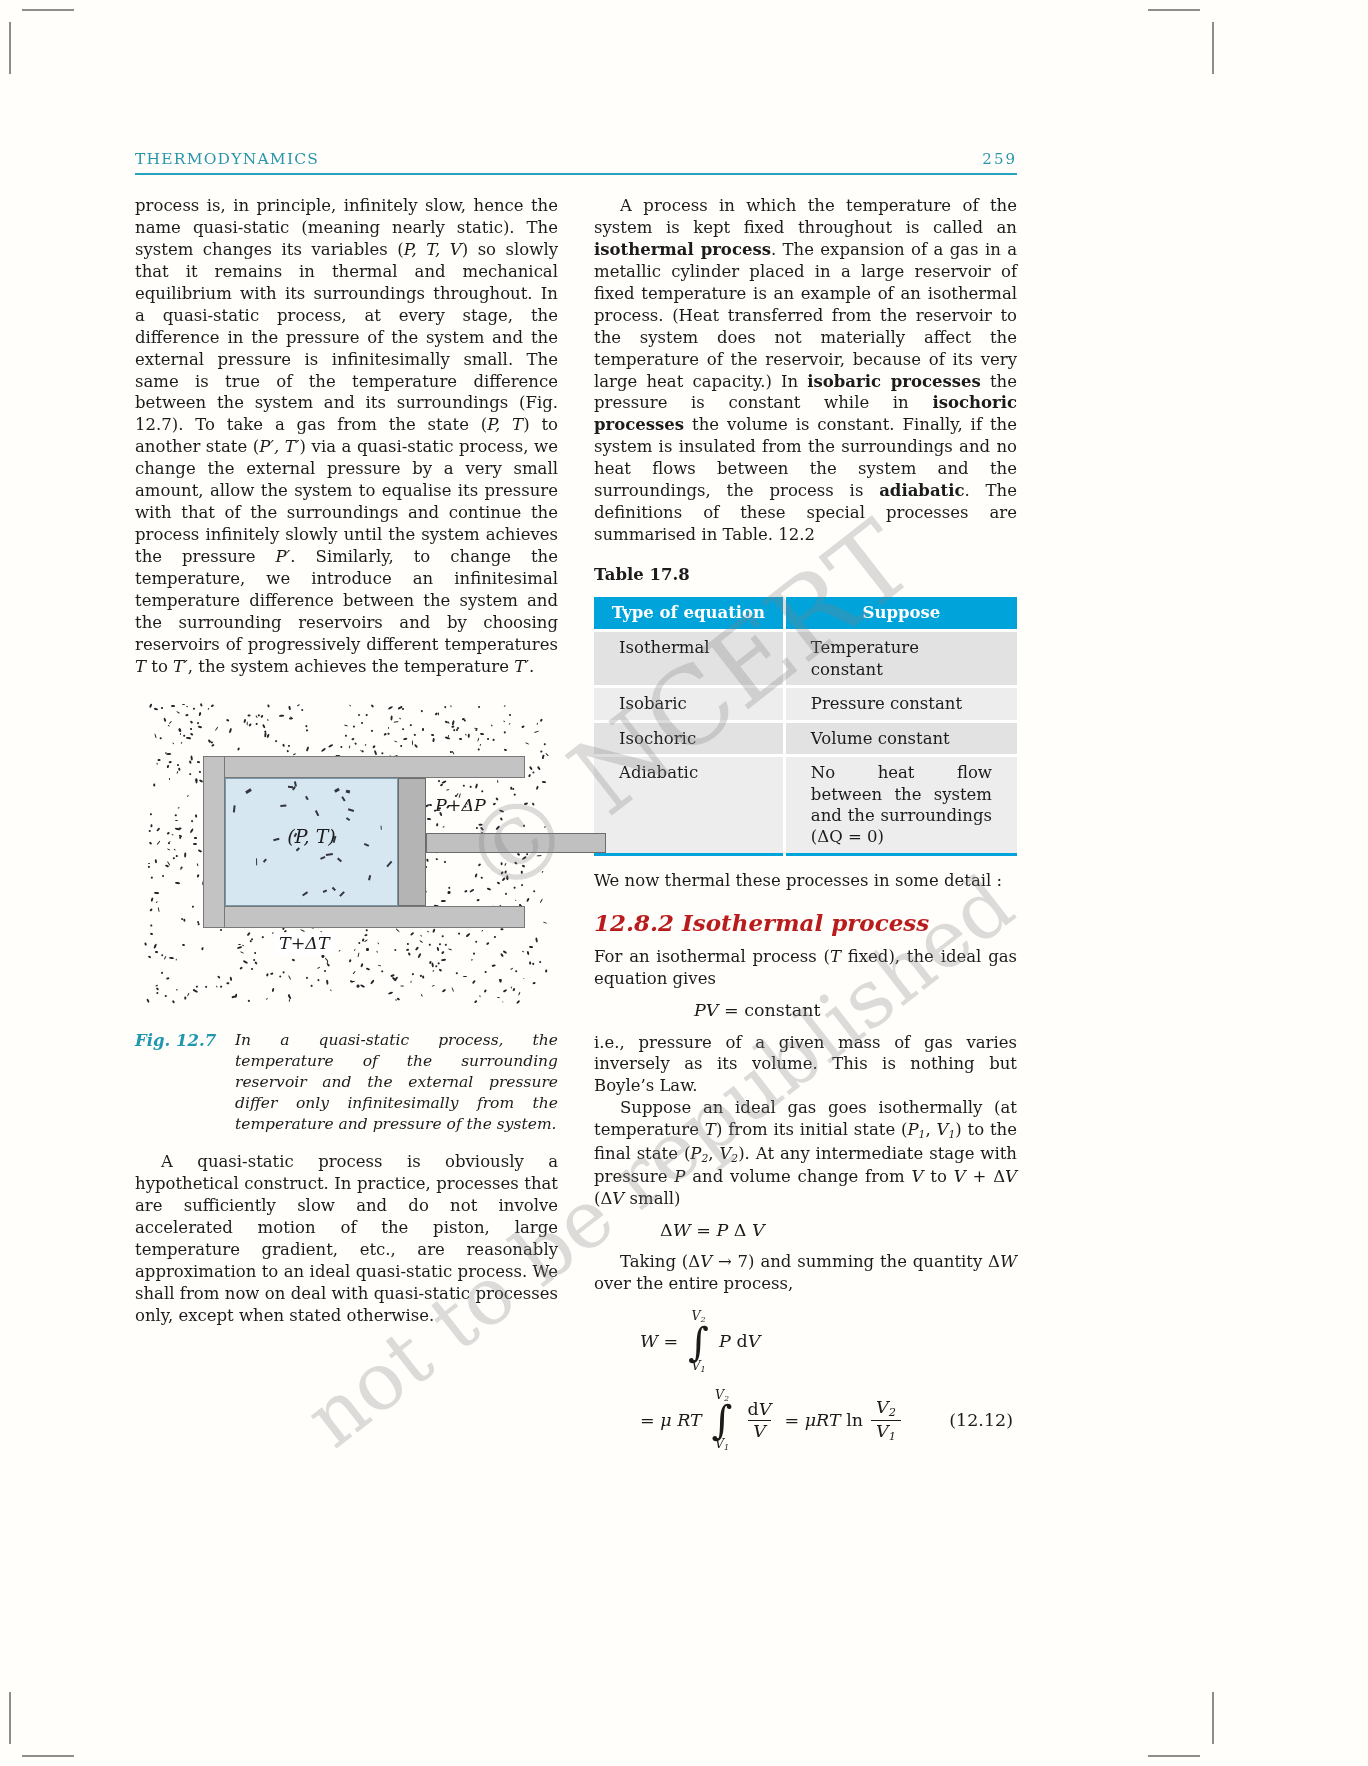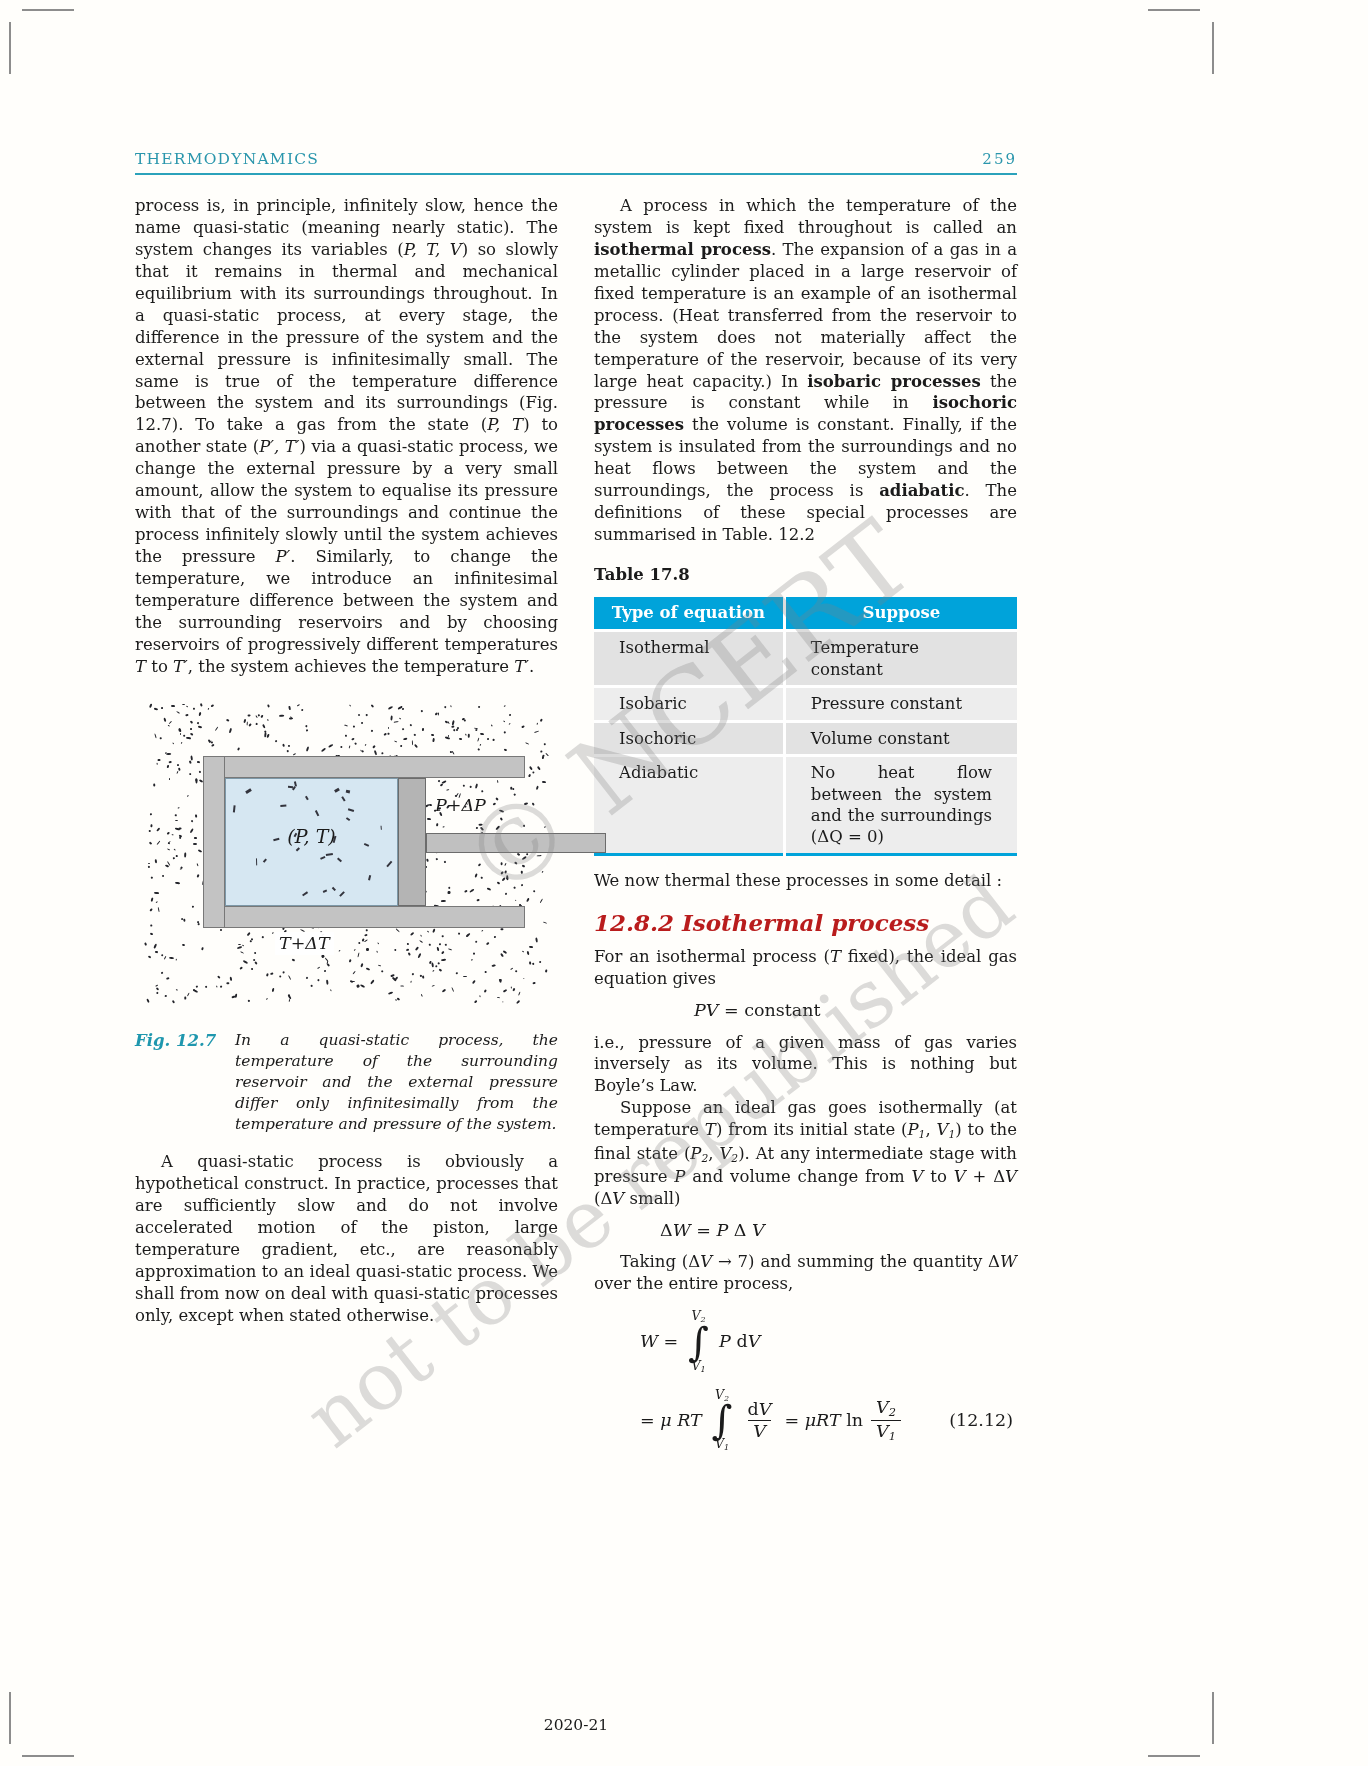--- a/index.html
+++ b/index.html
@@ -1050,14 +1050,13 @@
           <span class="frac">
             <span class="num"><span class="i">V</span><span class="i sub">2</span></span>
             <span class="den"><span class="i">V</span><span class="i sub">1</span></span>
           </span>
           <span class="eq-number">(12.12)</span>
         </div>
       </div>
     </div>
   </div>
 
-  <div class="footer">2020-21</div>
 </div>
 
 </body></html>

